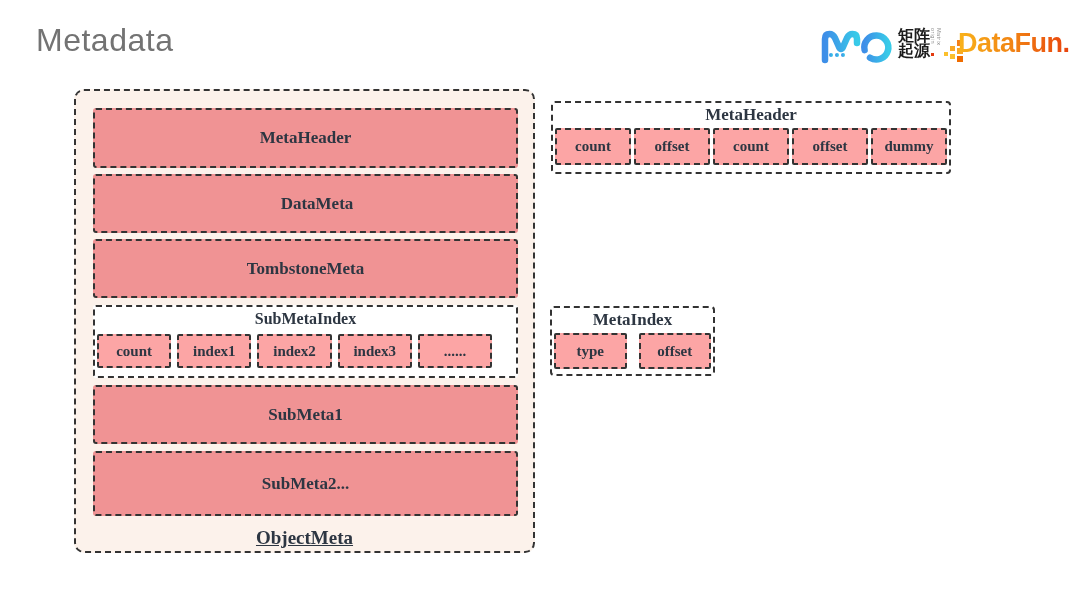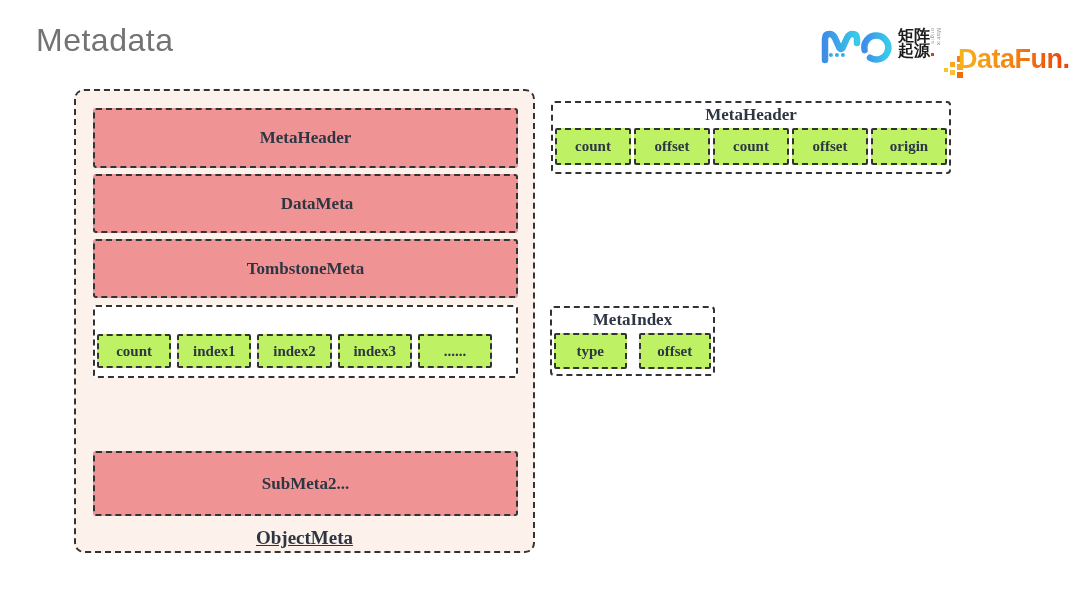--- a/index.html
+++ b/index.html
@@ -13,21 +13,21 @@
 
   .mo-logo { position:absolute; left:818px; top:22px; width:122px; height:44px; }
   .mo-mark { position:absolute; left:0; top:2px; }
   .mo-cn { position:absolute; left:80px; top:6px; width:32px;
            font-family:"DejaVu Sans", sans-serif; font-weight:700; font-size:16px;
            line-height:15px; color:#1c1c1c; white-space:nowrap; }
   .mo-red-dot { display:inline-block; width:3px; height:3px; background:#e33a0e; margin-left:1px; }
   .mo-en { position:absolute; left:112px; top:6px; height:34px; writing-mode:vertical-rl;
            font-size:5.5px; color:#8f8f8f; letter-spacing:0.4px; }
 
-  .datafun-logo { position:absolute; left:944px; top:44px; width:126px; height:38px; }
+  .datafun-logo { position:absolute; left:944px; top:28px; width:126px; height:38px; }
   .datafun-squares { position:absolute; left:0px; top:12px; }
   .datafun-text { position:absolute; left:14px; top:0px; font-weight:700; font-size:27px;
                   letter-spacing:-0.5px; color:#ef7111; font-style:normal; }
   @supports (-webkit-background-clip:text) {
     .datafun-text { background:linear-gradient(90deg,#f9b31b 0%,#f28713 45%,#e8420d 100%);
                     -webkit-background-clip:text; background-clip:text; color:transparent; }
   }
 
   
   .serif { font-family:"Liberation Serif","DejaVu Serif",serif; font-weight:700; color:#2d3642; }
@@ -45,21 +45,21 @@
   .om-row-3 { top:214px; height:73px; display:block; }
   .om-row-4 { top:294px; height:59px; }
   .om-row-5 { top:360px; height:65px; }
   .om-label { position:absolute; bottom:2px; left:0; width:100%; text-align:center;
               font-size:19px;text-decoration:underline; }
 
   
   .smi-title { position:absolute; top:3px; left:0; width:100%; text-align:center; font-size:16px; }
   .smi-cells { position:absolute; left:2px; top:27px; width:395px; height:34px;
                display:flex; gap:6px; }
-  .cell { flex:1; background:#bef264; border:2px dashed #333333; border-radius:2px;
+  .cell { flex:1; background:#fca5a5; border:2px dashed #333333; border-radius:2px;
           display:flex; align-items:center; justify-content:center; font-size:15px; }
 
   
   .detail-box { position:absolute; background:#ffffff; border:2px dashed #333333;
                 border-radius:4px; }
   .meta-header-detail { left:551px; top:101px; width:400px; height:73px; }
   .meta-index-detail  { left:550px; top:306px; width:165px; height:70px; }
   .detail-title { position:absolute; top:2px; left:0; width:100%; text-align:center;
                   font-size:17px; }
   .detail-cells { position:absolute; left:2px; top:25px; height:37px; display:flex; gap:3px; }
@@ -108,43 +108,45 @@
 
   <div class="object-meta">
 
     <div class="om-row om-row-0 serif">MetaHeader</div>
 
     <div class="om-row om-row-1 serif">DataMeta</div>
 
     <div class="om-row om-row-2 serif">TombstoneMeta</div>
 
     <div class="om-row om-row-3 white">
+      <div class="smi-title serif">SubMetaIndex</div>
       <div class="smi-cells">
         <div class="cell serif">count</div>
         <div class="cell serif">index1</div>
         <div class="cell serif">index2</div>
         <div class="cell serif">index3</div>
         <div class="cell serif">......</div>
       </div>
     </div>
 
+    <div class="om-row om-row-4 serif">SubMeta1</div>
 
     <div class="om-row om-row-5 serif">SubMeta2...</div>
 
     <div class="om-label serif">ObjectMeta</div>
   </div>
 
   <div class="detail-box meta-header-detail">
     <div class="detail-title serif">MetaHeader</div>
     <div class="detail-cells">
       <div class="cell serif">count</div>
       <div class="cell serif">offset</div>
       <div class="cell serif">count</div>
       <div class="cell serif">offset</div>
-      <div class="cell serif">origin</div>
+      <div class="cell serif">dummy</div>
     </div>
   </div>
 
   <div class="detail-box meta-index-detail">
     <div class="detail-title serif">MetaIndex</div>
     <div class="detail-cells">
       <div class="cell serif">type</div>
       <div class="cell serif">offset</div>
     </div>
   </div>

